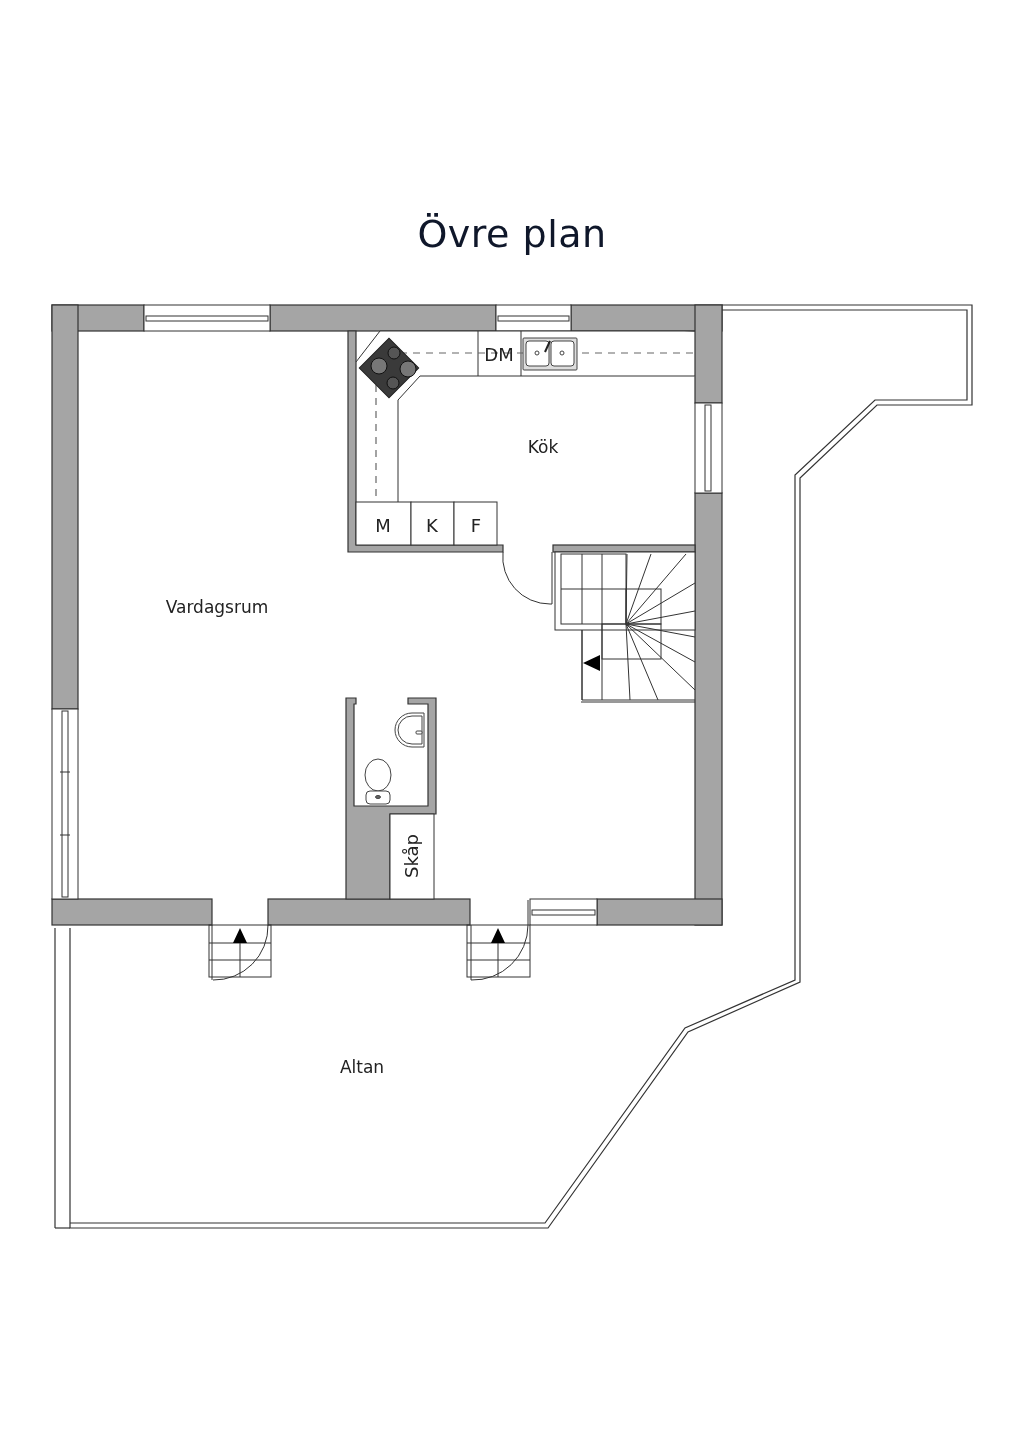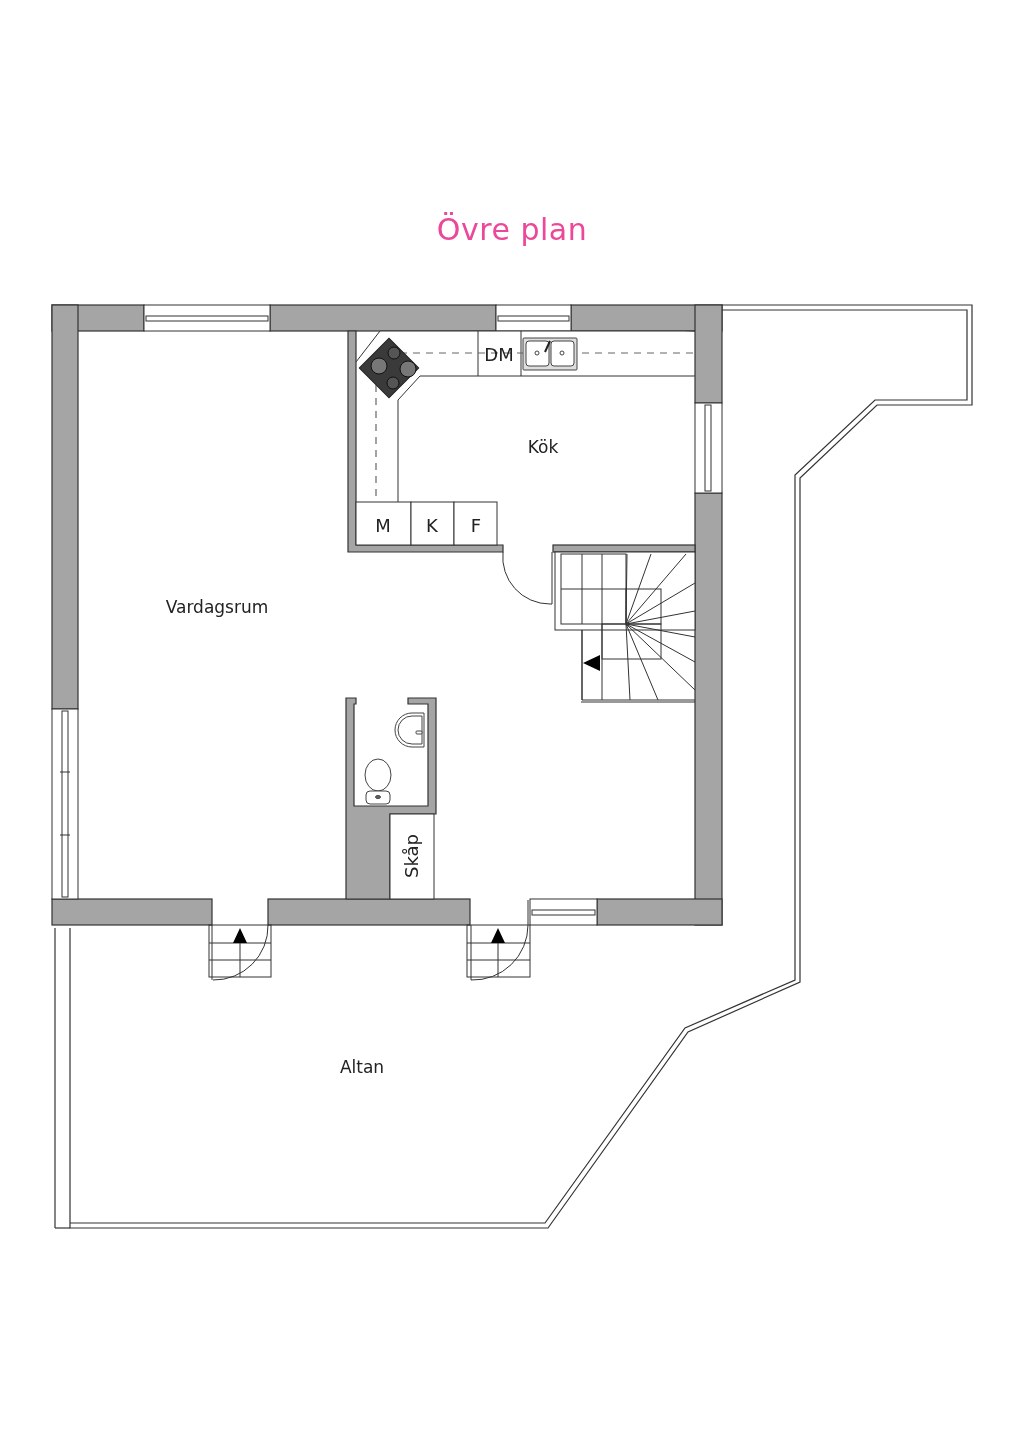--- a/index.html
+++ b/index.html
@@ -1,17 +1,17 @@
 <!DOCTYPE html>
 <html><head>
 <meta charset="utf-8">
 <style>
   html, body { margin: 0; padding: 0; background: #ffffff; }
   body { width: 1024px; height: 1448px; position: relative; overflow: hidden; font-family: "DejaVu Sans", sans-serif; }
-  .title { position: absolute; left: 0; width: 1024px; top: 212px; text-align: center; font-size: 30px; color: #ec4899; font-family: "DejaVu Sans", sans-serif; font-weight: normal; letter-spacing: 0.5px; }
+  .title { position: absolute; left: 0; width: 1024px; top: 212px; text-align: center; font-size: 38px; color: #0f172a; font-family: "DejaVu Sans", sans-serif; font-weight: normal; letter-spacing: 0.5px; }
   svg.plan { position: absolute; left: 0; top: 0; }
   .room-label { font-family: "DejaVu Sans", sans-serif; font-size: 17px; fill: #222; }
   .fixture-label { font-family: "DejaVu Sans", sans-serif; font-size: 18px; fill: #222; }
 </style>
 </head>
 <body>
 
 <div class="title">Övre plan</div>
 
 <svg class="plan" width="1024" height="1448" viewBox="0 0 1024 1448" xmlns="http://www.w3.org/2000/svg">

